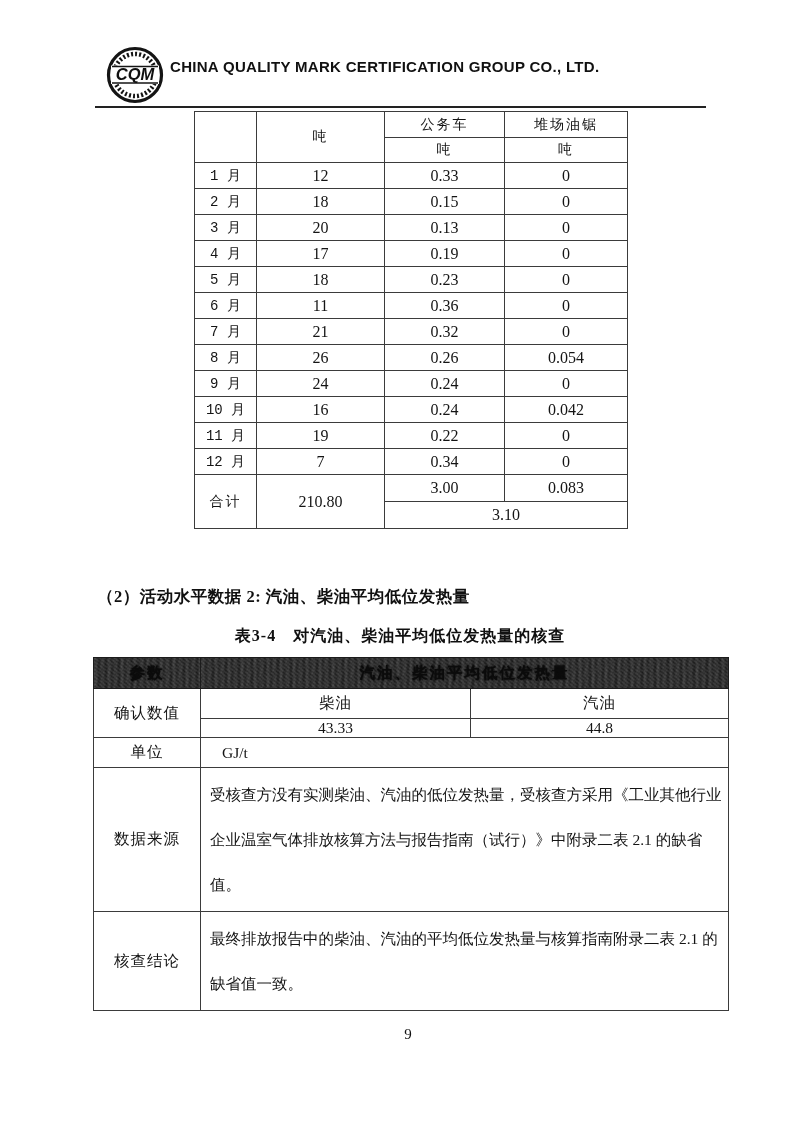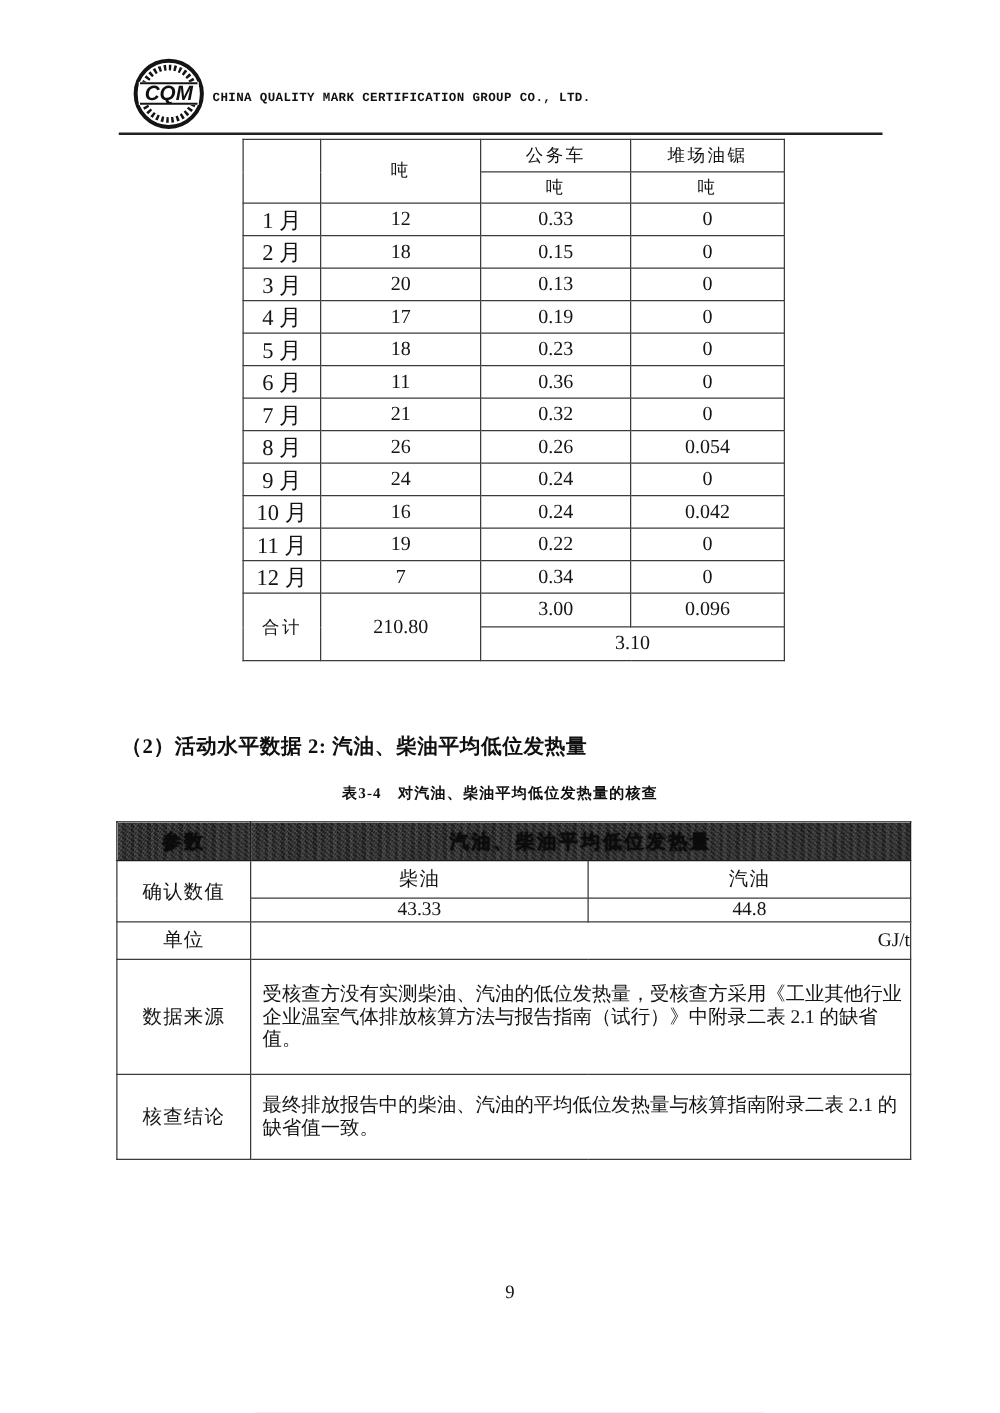--- a/index.html
+++ b/index.html
@@ -15,65 +15,65 @@
   }
 
   
   .logo-wrap { position:absolute; left:106px; top:45px;font-style:italic; }
   .company-block { position:absolute; left:170px; top:54px; }
   .company-zh {
     font-size:19px; font-weight:bold; letter-spacing:6.5px;
     color:#111; white-space:nowrap;
   }
   .company-en {
-    margin-top:20px;
-    font-family:Liberation Mono, monospace;
-    font-size:10px; font-weight:bold; letter-spacing:0.3px;
+    margin-top:4px;
+    font-family:Liberation Sans, sans-serif;
+    font-size:15px; font-weight:bold; letter-spacing:0.3px;
     color:#111; white-space:nowrap;
   }
   .header-rule {
     position:absolute; left:95px; top:106px;
     width:611px; height:2px; background:#222;
   }
 
   
   table { border-collapse:collapse; table-layout:fixed; }
   td {
     border:1.5px solid #3b3b3b;
     text-align:center; vertical-align:middle;
     font-size:16px; color:#141414;
     overflow:hidden;
   }
 
   
   .t1 { position:absolute; left:194px; top:111px; width:433px; }
   .t1 td.zh { font-size:14px; letter-spacing:2px; }
-  .t1 td.month { font-size:18px; }
+  .t1 td.month { font-size:14px;font-family:Liberation Mono, monospace; }
   .t1 td.num { font-size:16px; }
 
   
   .section-heading {
     position:absolute; left:97px; top:586px;
     font-size:16.5px; font-weight:bold; color:#101010;
     white-space:nowrap; letter-spacing:0.5px;
   }
   .table-caption {
     position:absolute; left:0; top:626px; width:800px;
-    text-align:center; font-size:12px; font-weight:bold;
+    text-align:center; font-size:16px; font-weight:bold;
     color:#101010; letter-spacing:1px;
   }
 
   
   .t2 { position:absolute; left:93px; top:657px; width:635px; }
   .t2 td { font-size:15.5px; }
   .t2 td.label { letter-spacing:1px; }
-  .t2 td.left { text-align:right; padding-left:7px; }
+  .t2 td.left { text-align:left; padding-left:21px; }
   .t2 td.body-text {
     text-align:left; padding:4px 4px 4px 9px;
-    line-height:18px; font-size:15.5px;
+    line-height:45px; font-size:15.5px;
   }
   .t2 tr.dark td {
     background:
       repeating-linear-gradient(37deg, rgba(160,160,160,0.22) 0 1px, transparent 1px 3px),
       repeating-linear-gradient(-56deg, rgba(0,0,0,0.38) 0 1px, transparent 1px 2px),
       repeating-linear-gradient(90deg, #424242 0 3px, #2b2b2b 3px 6px, #3a3a3a 6px 10px, #262626 10px 13px);
     color:#0b0b0b; font-weight:bold; letter-spacing:2px;
     text-shadow:0 0 2px rgba(0,0,0,0.9);
     border-color:#1c1c1c;
   }
@@ -191,21 +191,21 @@
     <tr style="height:26px">
       <td class="month">12 月</td>
       <td class="num">7</td>
       <td class="num">0.34</td>
       <td class="num">0</td>
     </tr>
     <tr style="height:27px">
       <td rowspan="2" class="zh">合计</td>
       <td rowspan="2" class="num">210.80</td>
       <td class="num">3.00</td>
-      <td class="num">0.096</td>
+      <td class="num">0.083</td>
     </tr>
     <tr style="height:27px">
       <td colspan="2" class="num">3.10</td>
     </tr>
   </tbody>
     </table>
 
   <div class="section-heading">（2）活动水平数据 2: 汽油、柴油平均低位发热量</div>
   <div class="table-caption">表3-4　对汽油、柴油平均低位发热量的核查</div>
 

